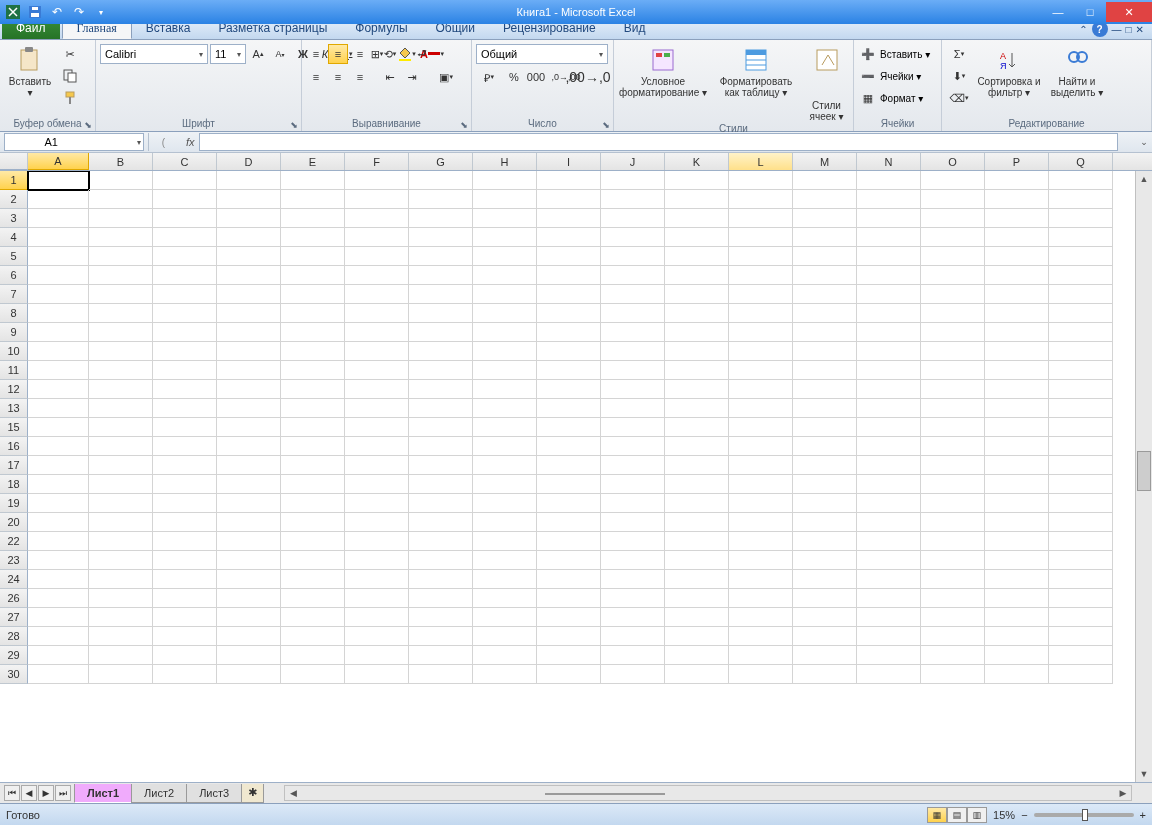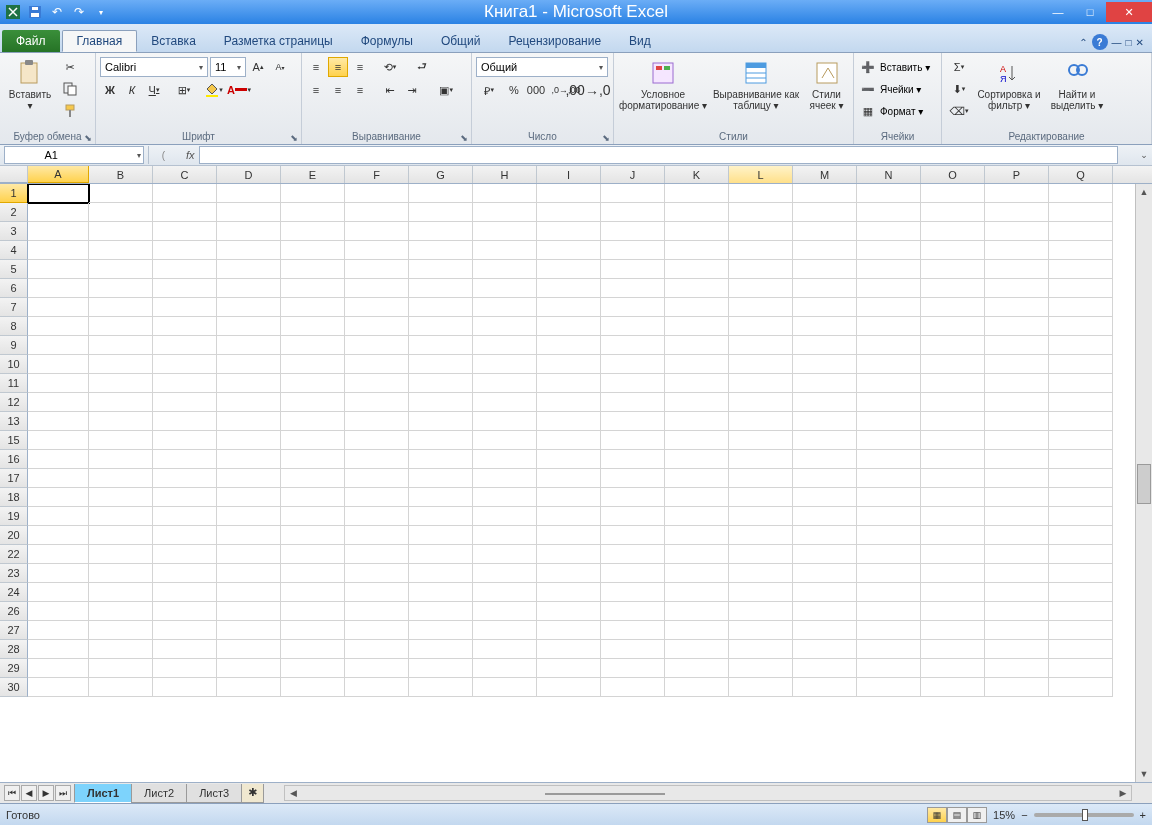--- a/index.html
+++ b/index.html
@@ -1,27 +1,27 @@
 <!DOCTYPE html>
 <html><head>
 <meta charset="utf-8">
 <style>
 * { box-sizing: border-box; margin: 0; padding: 0; }
 body { font-family: "Segoe UI", Tahoma, sans-serif; font-size: 11px; width: 1152px; height: 825px; overflow: hidden; background: #fff; display: flex; flex-direction: column; }
 .titlebar { height: 24px; background: linear-gradient(#6badf6, #2a82e4); color: #fff; display: flex; align-items: center; position: relative; }
 .qat { display: flex; align-items: center; gap: 4px; padding: 0 4px; }
 .qat .icon { width: 18px; height: 18px; display: flex; align-items: center; justify-content: center; font-size: 12px; color: #fff; }
-.title-text { position: absolute; left: 50%; transform: translateX(-50%); font-size: 17px; }
+.title-text { position: absolute; left: 50%; transform: translateX(-50%); font-size: 11px; }
 .winbtns { margin-left: auto; display: flex; }
 .winbtn { width: 32px; height: 20px; display: flex; align-items: center; justify-content: center; color: #fff; font-size: 11px; }
 .winbtn.close { background: #e04343; width: 46px; }
-.tabs-row { height: 29px; background: linear-gradient(#dce9f7, #c3d8ef); display: flex; align-items: flex-end; border-bottom: 1px solid #8ba0bc; padding-left: 2px; }
+.tabs-row { height: 16px; background: linear-gradient(#dce9f7, #c3d8ef); display: flex; align-items: flex-end; border-bottom: 1px solid #8ba0bc; padding-left: 2px; }
 .file-tab { background: linear-gradient(#3a8f3a, #267326); color: #fff; padding: 4px 14px 4px 14px; height: 22px; border-radius: 2px 2px 0 0; display: flex; align-items: center; font-size: 12px; margin-right: 2px; }
 .rtab { padding: 4px 14px; height: 22px; display: flex; align-items: center; font-size: 12px; color: #21497e; cursor: pointer; }
-.rtab.active { background: #f5f6f7; border: 1px solid #8ba0bc; border-bottom: 1px solid #f5f6f7; border-radius: 2px 2px 0 0; margin-bottom: -1px; }
+.rtab.active { background: #f5f6f7; border: 1px solid #8ba0bc; border-bottom: 1px solid #f5f6f7; border-radius: 2px 2px 0 0; margin-bottom: -1px; font-family: Liberation Serif, serif; }
 .tabs-row .right-icons { margin-left: auto; display: flex; align-items: center; gap: 4px; padding-right: 8px; padding-bottom: 2px; }
 .ribbon { height: 92px; background: linear-gradient(#f5f6f7, #e4e8ed); border-bottom: 1px solid #8ba0bc; display: flex; }
 .group { border-right: 1px solid #c5cdd8; display: flex; flex-direction: column; position: relative; padding: 2px 4px 0; }
 .group-body { flex: 1; display: flex; align-items: flex-start; gap: 4px; padding-top: 2px; }
 .group-label { text-align: center; font-size: 10px; color: #5b6b7f; height: 14px; line-height: 14px; }
 .group-launcher { position: absolute; right: 2px; bottom: 1px; width: 10px; height: 10px; font-size: 9px; color: #5b6b7f; display: flex; align-items: center; justify-content: center; }
 .large-btn { display: flex; flex-direction: column; align-items: center; justify-content: flex-start; width: 46px; }
 .large-btn .icon { width: 28px; height: 28px; margin-top: 2px; display: flex; align-items: center; justify-content: center; font-size: 18px; }
 .large-btn .lbl { font-size: 10px; text-align: center; line-height: 11px; margin-top: 2px; color: #333; }
 .col { display: flex; flex-direction: column; gap: 2px; }
@@ -51,21 +51,21 @@
 .cell.first { width: 61px; }
 .cell.selected { outline: 2px solid #000; outline-offset: -1px; }
 .vscroll { position: absolute; right: 0; top: 18px; bottom: 0; width: 17px; background: #e8e8e8; border-left: 1px solid #c0c0c0; }
 .vscroll .thumb { position: absolute; left: 1px; right: 1px; top: 280px; height: 40px; background: #cdcdcd; border: 1px solid #9a9a9a;}
 .vscroll .arrow-top, .vscroll .arrow-bot { position:absolute; left:0; right:0; height:16px; display:flex; align-items:center; justify-content:center; font-size:9px; color:#555;}
 .vscroll .arrow-top{top:0;} .vscroll .arrow-bot{bottom:0;}
 .sheet-tabs { height: 21px; background: #e8e8e8; display: flex; align-items: center; border-top: 1px solid #9db0c8; position: relative; }
 .sheet-nav { display: flex; gap: 1px; padding: 0 4px; }
 .sheet-nav .nb { width: 16px; height: 16px; display: flex; align-items: center; justify-content: center; font-size: 9px; color: #333; border: 1px solid #aaa; background: #f0f0f0; }
 .stab { height: 19px; padding: 0 12px; display: flex; align-items: center; font-size: 11px; border: 1px solid #9a9a9a; border-top: none; margin-left: -1px; background: #e0e0e0; color: #333; }
-.stab.active { background: #7dd3fc; font-weight: bold; border-bottom: 1px solid #fff; }
+.stab.active { background: #f0abfc; font-weight: bold; border-bottom: 1px solid #fff; }
 .stab.new { padding: 0 6px; background: #f0e8d0; }
 .hscroll { flex: 1; height: 16px; background: #e8e8e8; border: 1px solid #c0c0c0; margin: 0 20px 0 20px; display:flex; align-items:center; position:relative;}
 .hscroll .arrow-l, .hscroll .arrow-r { width:16px; display:flex; align-items:center; justify-content:center; font-size:9px; color:#555;}
 .hscroll .track{flex:1; position:relative;} .hscroll .thumb{position:absolute; left:30%; width:120px; top:0; bottom:0; background:#cdcdcd; border:1px solid #9a9a9a;}
 .statusbar { height: 22px; background: linear-gradient(#dce9f7, #c3d8ef); border-top: 1px solid #8ba0bc; display: flex; align-items: center; padding: 0 6px; font-size: 11px; color: #333; }
 .statusbar .right { margin-left: auto; display: flex; align-items: center; gap: 6px; }
 .view-btns { display: flex; }
 .view-btn { width: 20px; height: 16px; border: 1px solid #9a9a9a; display: flex; align-items: center; justify-content: center; font-size: 9px; background: #f0f0f0; }
 .view-btn.active { background: linear-gradient(#ffe9a6, #ffd24d); }
 .slider { width: 100px; height: 4px; background: #aaa; position: relative; border-radius: 2px; }
@@ -152,21 +152,21 @@
               <rect x="6" y="6" width="2" height="7" fill="#888"></rect>
             </svg>
           </span>
       </div>
     </div>
     <div class="group-label">Буфер обмена</div>
     <span class="group-launcher">⬊</span>
   </div>
 
   <div class="group" style="width:206px;">
-    <div class="group-body" style="flex-direction:column; gap:3px; width:100%;">
+    <div class="group-body" style="flex-direction:row; gap:3px; width:100%;">
       <div class="row">
         <div class="combo" style="width:108px;">
             <span>Calibri</span>
             <span class="arrow">▾</span>
           </div>
         <div class="combo" style="width:36px;">
             <span>11</span>
             <span class="arrow">▾</span>
           </div>
         <span class="small-btn" style="font-size:11px;">A<sup style="font-size:7px;">▴</sup></span>
@@ -261,23 +261,23 @@
       </div>
       <div class="large-btn" style="width:90px;">
         <span class="icon">
             <svg width="22" height="22">
               <rect x="1" y="1" width="20" height="20" fill="#fff" stroke="#4d9be0"></rect>
               <rect x="1" y="1" width="20" height="5" fill="#4d9be0"></rect>
               <line x1="1" y1="11" x2="21" y2="11" stroke="#4d9be0"></line>
               <line x1="1" y1="16" x2="21" y2="16" stroke="#4d9be0"></line>
             </svg>
           </span>
-        <span class="lbl"><span>Выравнивание как таблицу</span> ▾</span>
-      </div>
-      <div class="large-btn" style="width:46px;">
+        <span class="lbl"><span>Форматировать как таблицу</span> ▾</span>
+      </div>
+      <div class="large-btn" style="width:46px;gap:24px;">
         <span class="icon">
             <svg width="22" height="22">
               <rect x="1" y="1" width="20" height="20" fill="#fff" stroke="#b89b5e"></rect>
               <path d="M6 16 L12 6 L18 16" stroke="#b89b5e" fill="none"></path>
             </svg>
           </span>
         <span class="lbl"><span>Стили ячеек</span> ▾</span>
       </div>
     </div>
     <div class="group-label">Стили</div>

